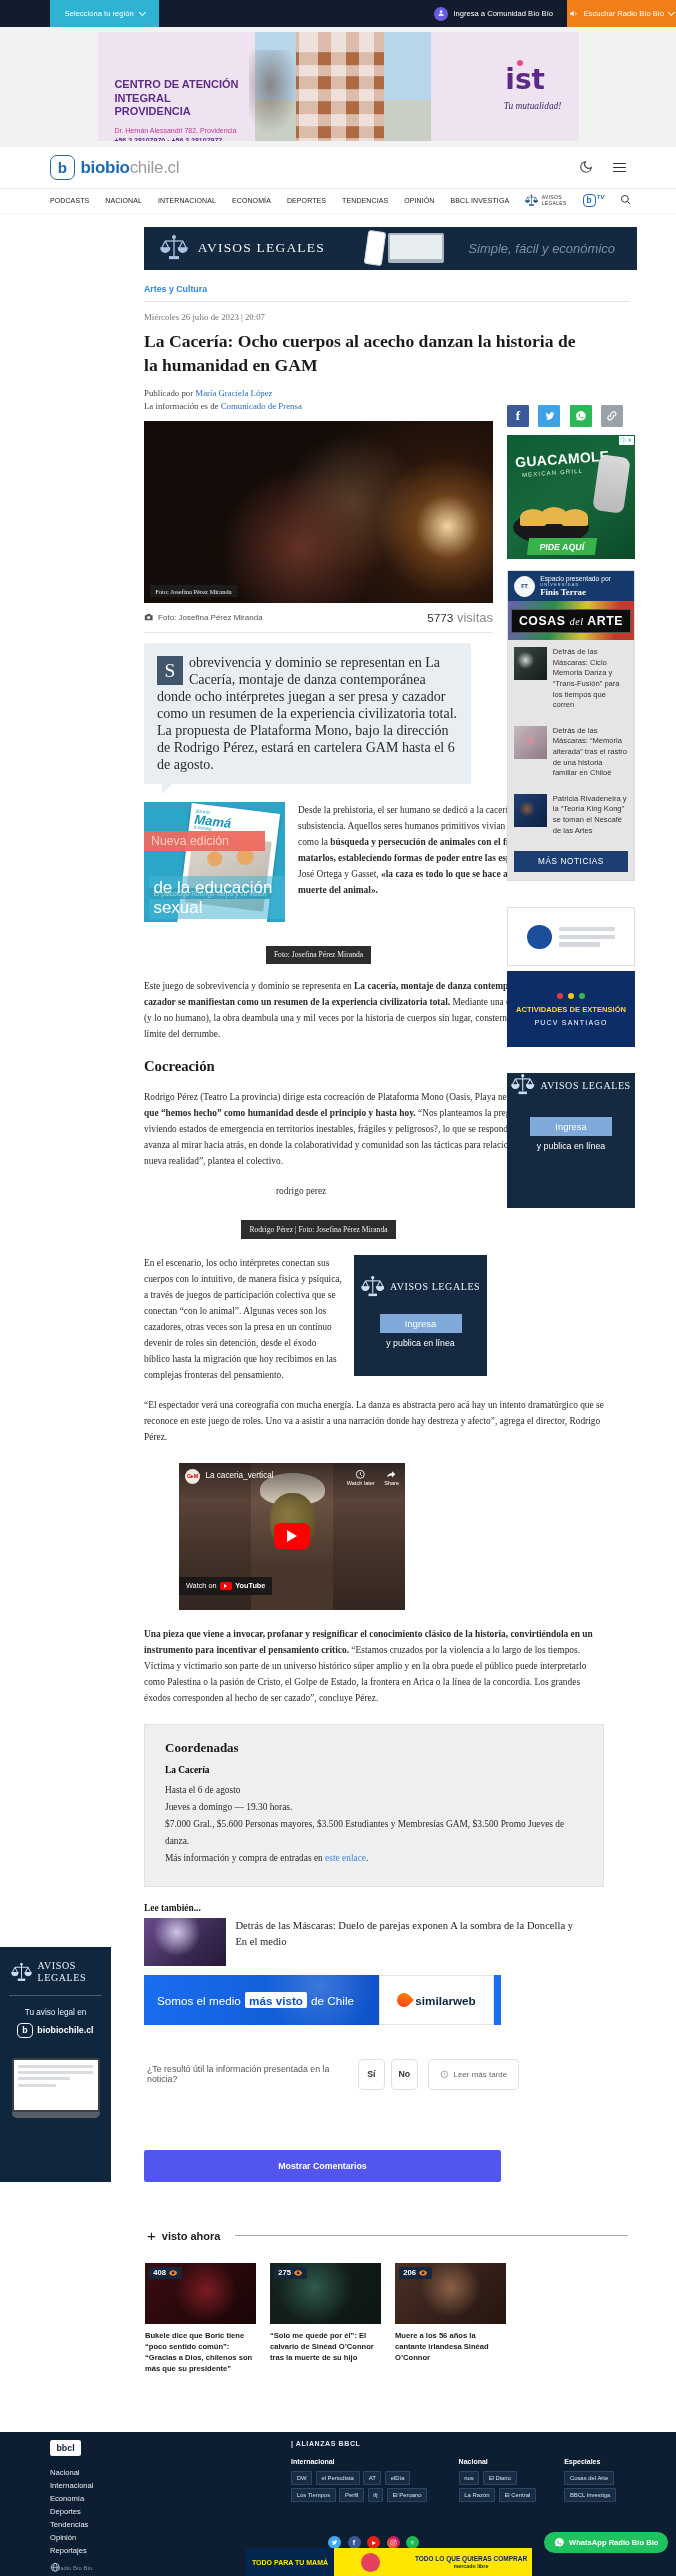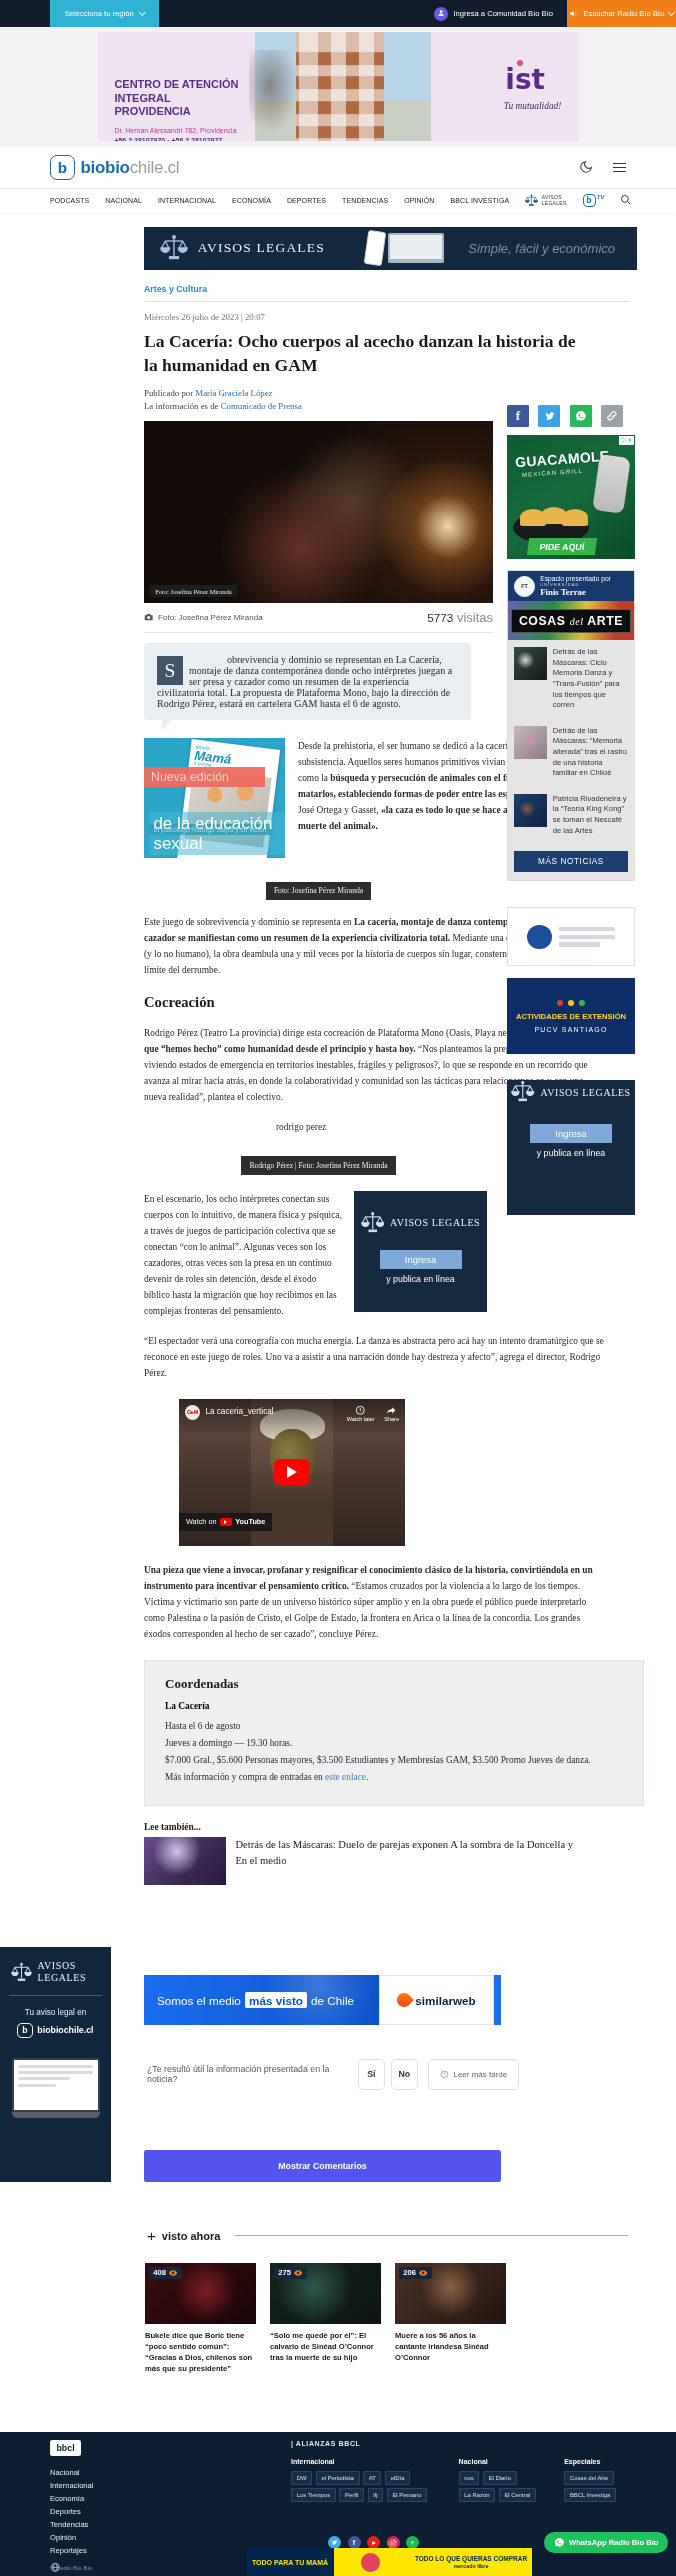--- a/index.html
+++ b/index.html
@@ -82,21 +82,21 @@
   .hero-badge { position: absolute; left: 5.9px; bottom: 5.9px; background: rgba(30,30,30,.92); color: #eee; font-family: "Liberation Serif", serif; font-size: 6.5px; padding: 2.3px 5.3px; }
   .caption-row { width: 349px; display: flex; align-items: center; gap: 4.7px; margin-top: 7px; padding-bottom: 7.6px; border-bottom: 0.6px solid #e6e6e6; }
   .caption-row .cap { font-size: 8px; color: #555; }
   .views-wrap { margin-left: auto; display: flex; align-items: baseline; gap: 3.5px; }
   .views-num { font-size: 11.7px; color: #333; }
   .views-lbl { font-size: 13px; color: #8a8a8a; }
 
   .lead-box { width: 327px; margin-top: 10px; background: #e9eef2; border-radius: 2.3px; padding: 10.6px 13px; position: relative; }
   .lead-box:after { content: ""; position: absolute; left: 17.6px; top: 100%; border-top: 10px solid #e9eef2; border-right: 10px solid transparent; }
   .dropcap { float: left; width: 26px; height: 29px; background: #43556a; color: #fff; font-family: "Liberation Serif", serif; font-size: 19.4px; text-align: center; line-height: 29px; margin: 2.3px 5.9px 1.2px 0; }
-  .lead-text { font-family: "Liberation Serif", serif; font-size: 10px; line-height: 11px; color: #2b2b2b; margin-left: 38px; }
+  .lead-text { font-family: "Liberation Serif", serif; font-size: 14px; line-height: 17px; color: #2b2b2b; }
 
   .p { font-family: "Liberation Serif", serif; font-size: 9.4px; line-height: 16px; color: #2b2b2b; margin-top: 14px; }
   .p .b { font-weight: bold; }
   .mag-block { margin-top: 16.4px; overflow: hidden; }
   .mag-ad { float: left; width: 141px; height: 120px; background: #2ba6c9; position: relative; margin: 2.3px 13px 3.5px 0; overflow: hidden; cursor: pointer; }
   .mag-cover { position: absolute; left: 40px; top: 5.9px; width: 89px; height: 123px; background: #fff; transform: rotate(7deg); box-shadow: 0 1.2px 3.5px rgba(0,0,0,.3); padding: 3.5px 4.7px; }
   .mag-brand-pre { color: #29a5c4; font-size: 5.3px; font-style: italic; }
   .mag-brand { color: #1d93b5; font-weight: 800; font-size: 13px; line-height: 11.7px; font-style: italic; }
   .mag-brand-post { color: #29a5c4; font-size: 4.7px; }
   .mag-photo { margin-top: 2.3px; height: 70px; background: linear-gradient(145deg, #ded8d0, #c9c2b8 60%, #b5ada2); position: relative; }
@@ -124,21 +124,21 @@
   .vid-av { width: 15.2px; height: 15.2px; border-radius: 50%; background: #efeae2; color: #c00; font-size: 5.3px; font-weight: bold; display: flex; align-items: center; justify-content: center; }
   .vid-title { color: #fff; font-size: 8.2px; margin: 2.3px 0 0 5.3px; flex: 1; cursor: pointer; }
   .vid-actions { display: flex; gap: 9.4px; color: #fff; font-size: 5.6px; text-align: center; }
   .vid-act { cursor: pointer; }
   .play { position: absolute; left: 50%; top: 50%; transform: translate(-50%,-50%); width: 36px; height: 26px; background: #f00; border-radius: 5.9px; display: flex; align-items: center; justify-content: center; cursor: pointer; }
   .play i { border-left: 10.6px solid #fff; border-top: 6.5px solid transparent; border-bottom: 6.5px solid transparent; }
   .watch-on { position: absolute; left: 0; bottom: 15.2px; background: rgba(25,23,23,.92); color: #fff; font-size: 7.3px; padding: 4.1px 7px; display: flex; align-items: center; gap: 3.5px; cursor: pointer; }
   .yt-mini { width: 11.7px; height: 8.2px; background: #f00; border-radius: 1.8px; display: inline-flex; align-items: center; justify-content: center; }
   .yt-mini i { border-left: 3.5px solid #fff; border-top: 2.3px solid transparent; border-bottom: 2.3px solid transparent; }
 
-  .coords { margin-top: 17.6px; width: 500px; background: #edeff1; border: 0.6px solid #e2e2e2; padding: 15.2px 20px 19px; }
+  .coords { margin-top: 17.6px; width: 460px; background: #edeff1; border: 0.6px solid #e2e2e2; padding: 15.2px 20px 19px; }
   .coords h3 { font-family: "Liberation Serif", serif; font-size: 13px; color: #1b1b1b; }
   .coords .name { font-family: "Liberation Serif", serif; font-weight: bold; font-size: 9.4px; margin-top: 9.4px; }
   .coords p { font-family: "Liberation Serif", serif; font-size: 9.4px; line-height: 17px; margin-top: 7px; color: #2b2b2b; }
   .coords .lnk { color: #4a86c8; cursor: pointer; }
 
   .lee { margin-top: 15.2px; font-family: "Liberation Serif", serif; font-weight: bold; font-size: 9.4px; color: #1b1b1b; }
   .related { display: flex; gap: 9.4px; margin-top: 5.9px; cursor: pointer; }
   .rel-thumb { width: 82px; height: 48px; flex: none; background: radial-gradient(circle at 40% 30%, #cfc4e8, transparent 40%), linear-gradient(135deg, #6a4a8e, #3a2a52 60%, #26183a); }
   .rel-title { font-family: "Liberation Serif", serif; font-size: 10.6px; line-height: 15.2px; color: #222; max-width: 352px; }
 
@@ -180,21 +180,21 @@
   .chv-name { font-size: 7.6px; }
   .chv-sep { color: #8a86c8; }
   .pluto { font-weight: 800; font-size: 8.2px; }
   .chv-faces { position: absolute; left: 17.6px; top: 41px; width: 94px; height: 88px;
     background: radial-gradient(circle at 35% 40%, rgba(216,164,128,.85) 0 22%, transparent 32%), radial-gradient(circle at 70% 45%, rgba(226,180,150,.85) 0 20%, transparent 30%); }
   .chv-days { position: absolute; left: 0; right: 0; bottom: 30.5px; text-align: center; color: #fff; font-weight: bold; font-size: 8.8px; letter-spacing: 0.6px; }
   .chv-time { position: absolute; left: 0; right: 0; bottom: 10.6px; text-align: center; color: #37d2f0; font-weight: 800; font-size: 13.5px; letter-spacing: 1.2px; }
   .white-ad { margin-top: 26px; height: 59px; background: #fff; border: 0.6px solid #e0e0e0; display: flex; align-items: center; justify-content: center; gap: 7px; cursor: pointer; }
   .crest { width: 24.6px; height: 24.6px; border-radius: 50%; background: #1b4e9b; }
   .white-lines div { width: 56px; height: 4.1px; background: #d5d9de; margin: 3.5px 0; border-radius: 1.2px; }
-  .pucv { margin-top: 12px; height: 76px; background: #0d2d66; display: flex; flex-direction: column; align-items: center; justify-content: center; gap: 5.3px; cursor: pointer; }
+  .pucv { margin-top: 5px; height: 76px; background: #0d2d66; display: flex; flex-direction: column; align-items: center; justify-content: center; gap: 5.3px; cursor: pointer; }
   .dots { display: flex; gap: 4.7px; }
   .dots i { width: 6.5px; height: 6.5px; border-radius: 50%; }
   .pucv-l1 { color: #ffd633; font-weight: bold; font-size: 7.6px; text-align: center; }
   .pucv-l2 { color: #fff; font-size: 7px; letter-spacing: 1.2px; }
   .avisos-side { margin-top: 21px; height: 135px; background: #152a40; text-align: center; cursor: pointer; }
   .sw-banner { position: absolute; left: 144px; top: 1975px; width: 357px; height: 50px; display: flex; cursor: pointer; }
   .sw-blue { flex: 1; background: radial-gradient(circle at 75% 20%, rgba(255,255,255,.18), transparent 30%), linear-gradient(100deg, #1a6ef0, #0d52c8); display: flex; align-items: center; padding-left: 13px; gap: 4.1px; color: #fff; font-size: 11.7px; }
   .sw-hl { background: #fff; color: #0d52c8; font-weight: bold; padding: 1.2px 4.1px; border-radius: 1.8px; }
   .sw-white { width: 115px; background: #fff; border: 0.6px solid #e4e4e4; display: flex; align-items: center; justify-content: center; gap: 4.1px; }
   .flame { width: 14px; height: 14px; background: linear-gradient(145deg, #ff8a00, #f43a1e); border-radius: 50% 0 50% 50%; transform: rotate(45deg); }

